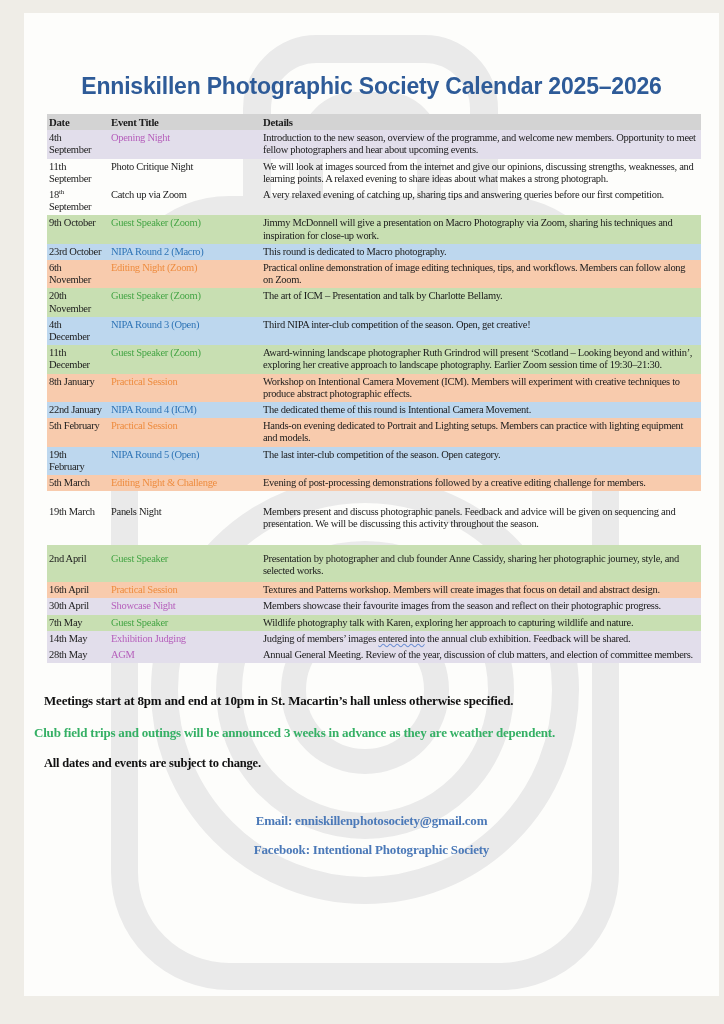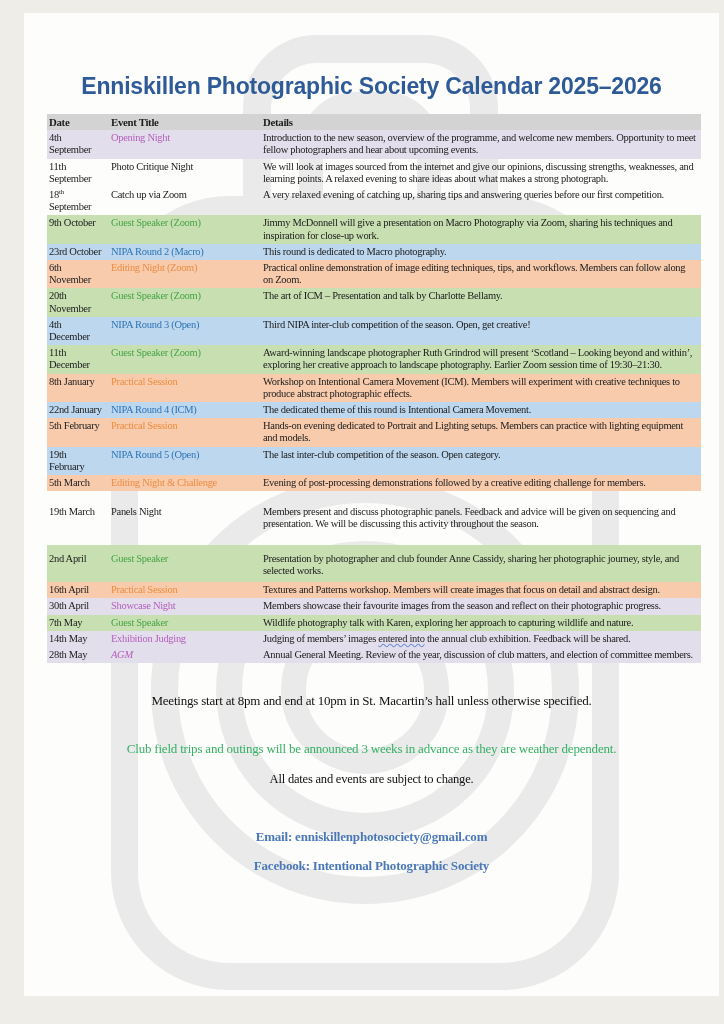--- a/index.html
+++ b/index.html
@@ -58,27 +58,26 @@
   tr.spacer td{padding:0;height:12px;background:transparent;}
   sup{font-size:7px;line-height:0;vertical-align:super;letter-spacing:0;}
   .sq{
     text-decoration:underline;
     text-decoration-style:wavy;
     text-decoration-color:#6b8fd4;
     text-underline-offset:1px;
   }
   
   .note{
-    text-align:center;
-    font-weight:normal;
+    font-weight:bold;
     letter-spacing:-0.2px;
     color:#111;
   }
   .note-meetings{margin:30px 20px 0;font-size:13px;}
-  .note-fieldtrips{margin:32px 10px 0;font-size:13px;color:#35B065;}
+  .note-fieldtrips{margin:16px 10px 0;font-size:13px;color:#35B065;}
   .note-subject{margin:15px 20px 0;font-size:12.5px;}
   .contact{
     text-align:center;
     font-weight:bold;
     font-size:13px;
     letter-spacing:-0.2px;
     color:#4B79B8;
   }
   .contact-email{margin-top:42px;}
   .contact-facebook{margin-top:13px;}
@@ -216,21 +215,21 @@
               <td style="color: rgb(70, 165, 70);">Guest Speaker</td>
               <td>Wildlife photography talk with Karen, exploring her approach to capturing wildlife and nature.</td>
             </tr>
             <tr style="background: rgb(226, 222, 235);">
               <td>14th May</td>
               <td style="color: rgb(182, 96, 188);">Exhibition Judging</td>
               <td>Judging of members’ images <span class="sq">entered into</span> the annual club exhibition. Feedback will be shared.</td>
             </tr>
             <tr style="background: rgb(226, 222, 235);">
               <td>28th May</td>
-              <td style="color: rgb(182, 96, 188); font-style: italic;">AGM</td>
+              <td style="color: rgb(182, 96, 188);">AGM</td>
               <td>Annual General Meeting. Review of the year, discussion of club matters, and election of committee members.</td>
             </tr>
           </tbody>
       </table>
     </div>
 
     <div class="note note-meetings">Meetings start at 8pm and end at 10pm in St. Macartin’s hall unless otherwise specified.</div>
     <div class="note note-fieldtrips">Club field trips and outings will be announced 3 weeks in advance as they are weather dependent.</div>
     <div class="note note-subject">All dates and events are subject to change.</div>
 

